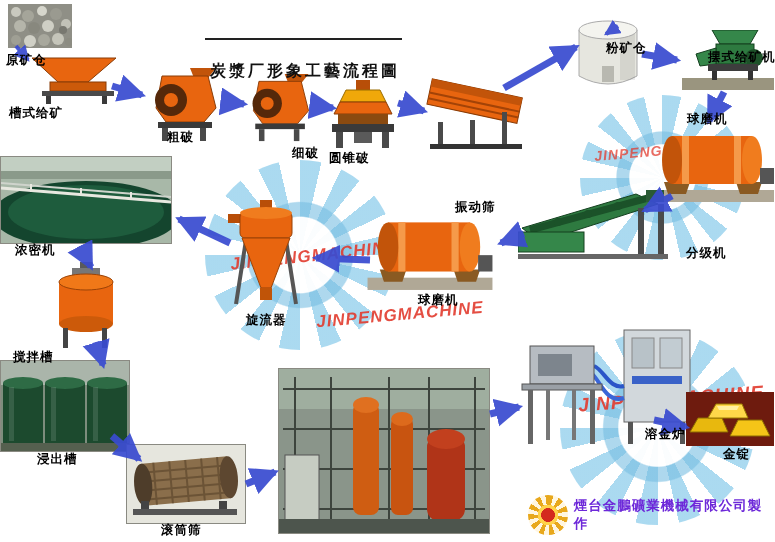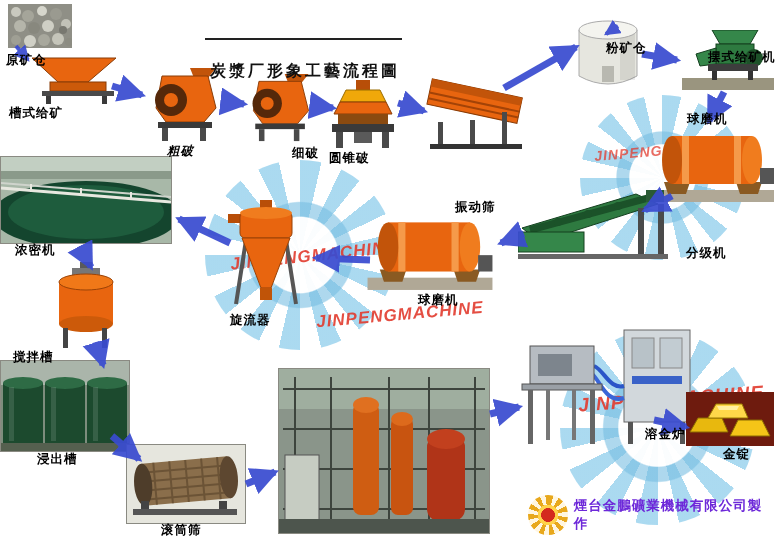--- a/index.html
+++ b/index.html
@@ -363,30 +363,30 @@
     <path class="ar" d="M80,246 L91,267" marker-end="url(#ah)"></path>
     <path class="ar" d="M96,342 L103,365" marker-end="url(#ah)"></path>
     <path class="ar" d="M112,436 L139,459" marker-end="url(#ah)"></path>
     <path class="ar" d="M246,484 L275,472" marker-end="url(#ah)"></path>
     <path class="ar" d="M490,414 L519,407" marker-end="url(#ah)"></path>
     <path class="ar" d="M654,420 L686,427" marker-end="url(#ah)"></path>
   </svg>
 
   <span class="lbl" style="left:6px;top:52px;">原矿仓</span>
   <span class="lbl" style="left:9px;top:105px;">槽式给矿</span>
-  <span class="lbl" style="left:167px;top:143px;font-style:italic;">粗破</span>
+  <span class="lbl" style="left:167px;top:129px;">粗破</span>
   <span class="lbl" style="left:253px;top:145px;margin-left:39px;">细破</span>
   <span class="lbl" style="left:329px;top:150px;">圆锥破</span>
   <span class="lbl" style="left:455px;top:155px;margin-top:44px;">振动筛</span>
   <span class="lbl" style="left:606px;top:12px;margin-top:28px;">粉矿仓</span>
   <span class="lbl" style="left:708px;top:16px;margin-top:33px;">摆式给矿机</span>
   <span class="lbl" style="left:687px;top:111px;">球磨机</span>
   <span class="lbl" style="left:686px;top:245px;">分级机</span>
   <span class="lbl" style="left:418px;top:292px;">球磨机</span>
-  <span class="lbl" style="left:230px;top:312px;">旋流器</span>
+  <span class="lbl" style="left:246px;top:312px;">旋流器</span>
   <span class="lbl" style="left:15px;top:242px;">浓密机</span>
   <span class="lbl" style="left:13px;top:349px;">搅拌槽</span>
   <span class="lbl" style="left:37px;top:451px;text-align:center;">浸出槽</span>
   <span class="lbl" style="left:161px;top:522px;">滚筒筛</span>
   <span class="lbl" style="left:645px;top:426px;">溶金炉</span>
   <span class="lbl" style="left:723px;top:446px;">金锭</span>
 
   <div class="footer">
     <div class="footer-logo"></div>
     <div class="footer-text">煙台金鵬礦業機械有限公司製作</div>

